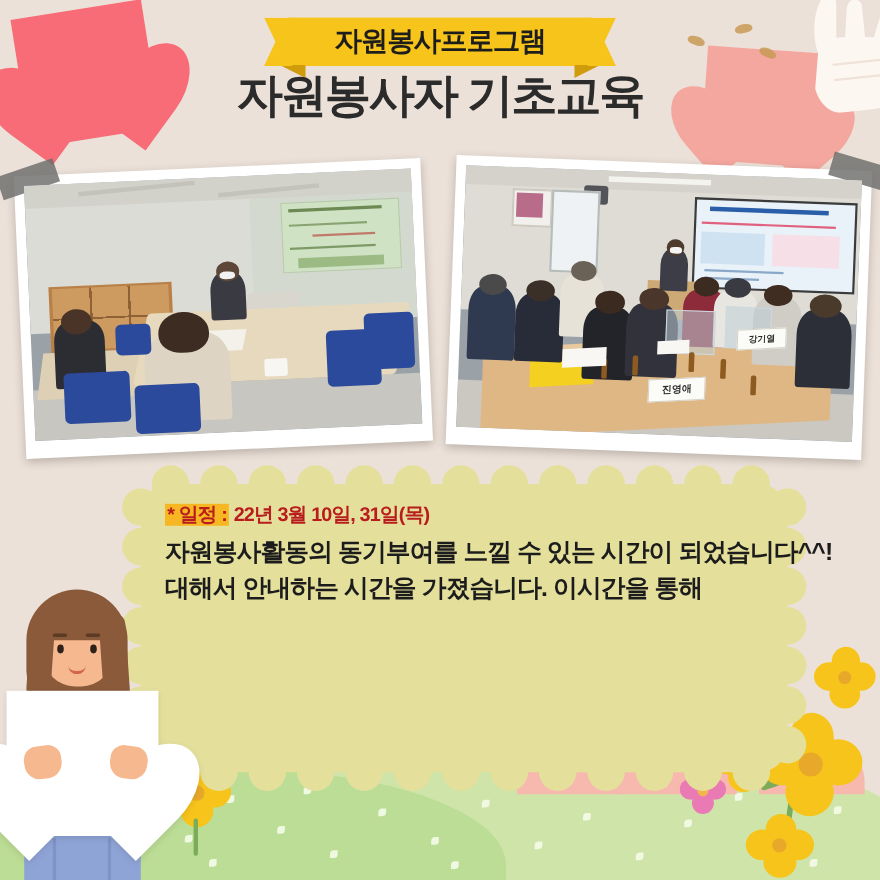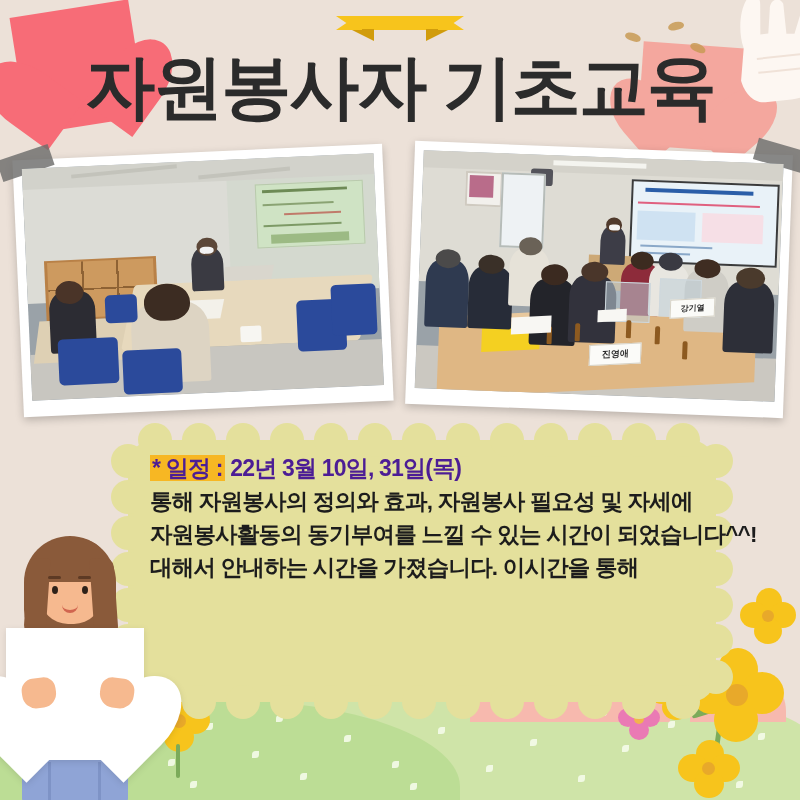--- a/index.html
+++ b/index.html
@@ -134,21 +134,21 @@
     z-index: -1;
   }
   .ribbon-fold-l { left: -8px; clip-path: polygon(0 0, 100% 0, 100% 100%); }
   .ribbon-fold-r { right: -8px; clip-path: polygon(0 0, 100% 0, 0 100%); }
 
   
   .title {
     position: absolute;
     left: 0; right: 0; top: 56px;
     text-align: center;
-    font-size: 70px;
+    font-size: 42px;
     font-weight: bold;
     color: #2b2b2b;
     letter-spacing: -2px;
     line-height: 62px;
     z-index: 4;
     white-space: nowrap;
   }
 
   
   .photo {
@@ -260,23 +260,23 @@
     border-radius: 50%;
   }
   .panel-content {
     position: absolute;
     left: 22px;
     top: 12px;
     right: 14px;
     z-index: 2;
   }
   .info-line {
-    font-size: 23px;
+    font-size: 18px;
     font-weight: bold;
-    color: #4c1d95;
+    color: #b91c1c;
     letter-spacing: -0.8px;
     line-height: 33px;
     white-space: nowrap;
   }
   .hl {
     background: #f7b723;
     padding: 0 2px;
   }
   .body-line {
     font-size: 22.5px;
@@ -378,20 +378,21 @@
   <div>
     <div class="confetti" style="left:625px;top:33px;transform:rotate(18deg);"></div>
     <div class="confetti" style="left:668px;top:22px;transform:rotate(-12deg);"></div>
     <div class="confetti" style="left:690px;top:44px;transform:rotate(24deg);"></div>
   </div>
 
   <div class="ribbon-wrap">
     <div class="ribbon">
       <span class="ribbon-fold-l"></span>
       <span class="ribbon-fold-r"></span>
+      <span>자원봉사프로그램</span>
     </div>
   </div>
 
   <div class="title">자원봉사자 기초교육</div>
 
   <div class="photo photo-left">
     <div class="tape" style="left:-14px;top:-8px;transform:rotate(-16deg);"></div>
     <div class="photo-inner">
       <div class="p1 p1-wall"></div>
       <div class="p1 p1-wall2"></div>
@@ -536,21 +537,20 @@
     <div class="panel-content">
 
       <div class="info-line">
         <span class="hl"><span>*</span>
           <span>일정 :</span></span>
         <span>22년 3월 10일, 31일(목)</span>
       </div>
 
 
 
-      <div class="body-line">통해 자원봉사의 정의와 효과, 자원봉사 필요성 및 자세에</div>
       <div class="body-line">자원봉사활동의 동기부여를 느낄 수 있는 시간이 되었습니다^^!</div>
       <div class="body-line">대해서 안내하는 시간을 가졌습니다. 이시간을 통해</div>
     </div>
   </div>
 
   <div class="girl">
     <div class="g-hair-back"></div>
     <div class="g-face"></div>
     <div class="g-hair-top"></div>
     <div class="g-hair-sl"></div>

